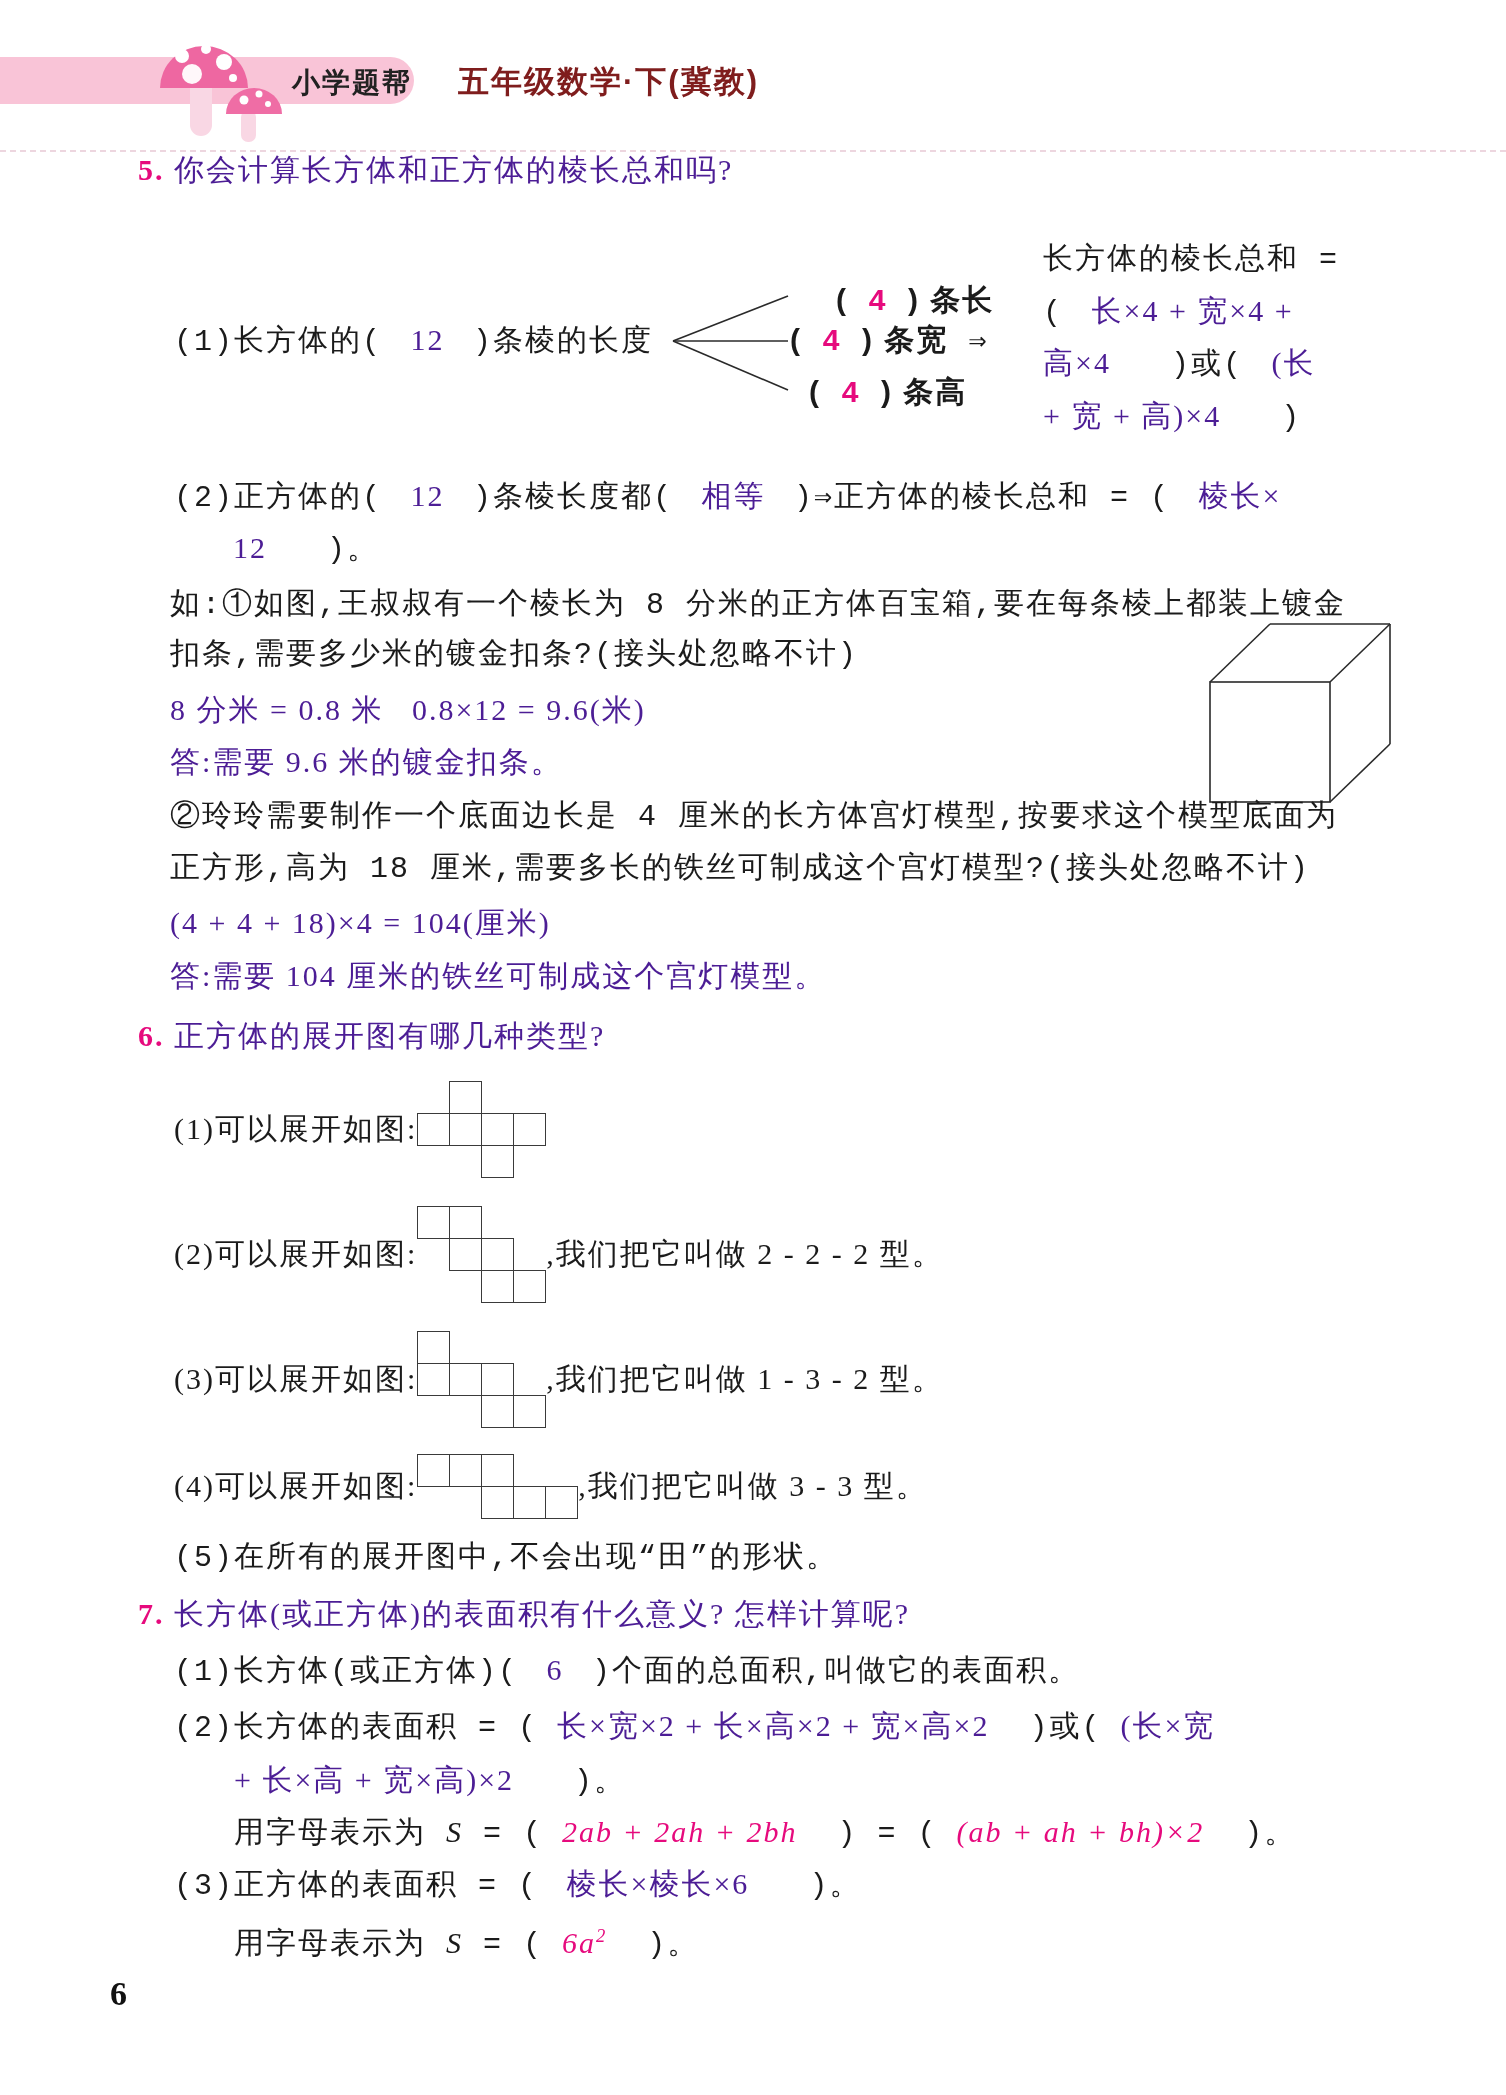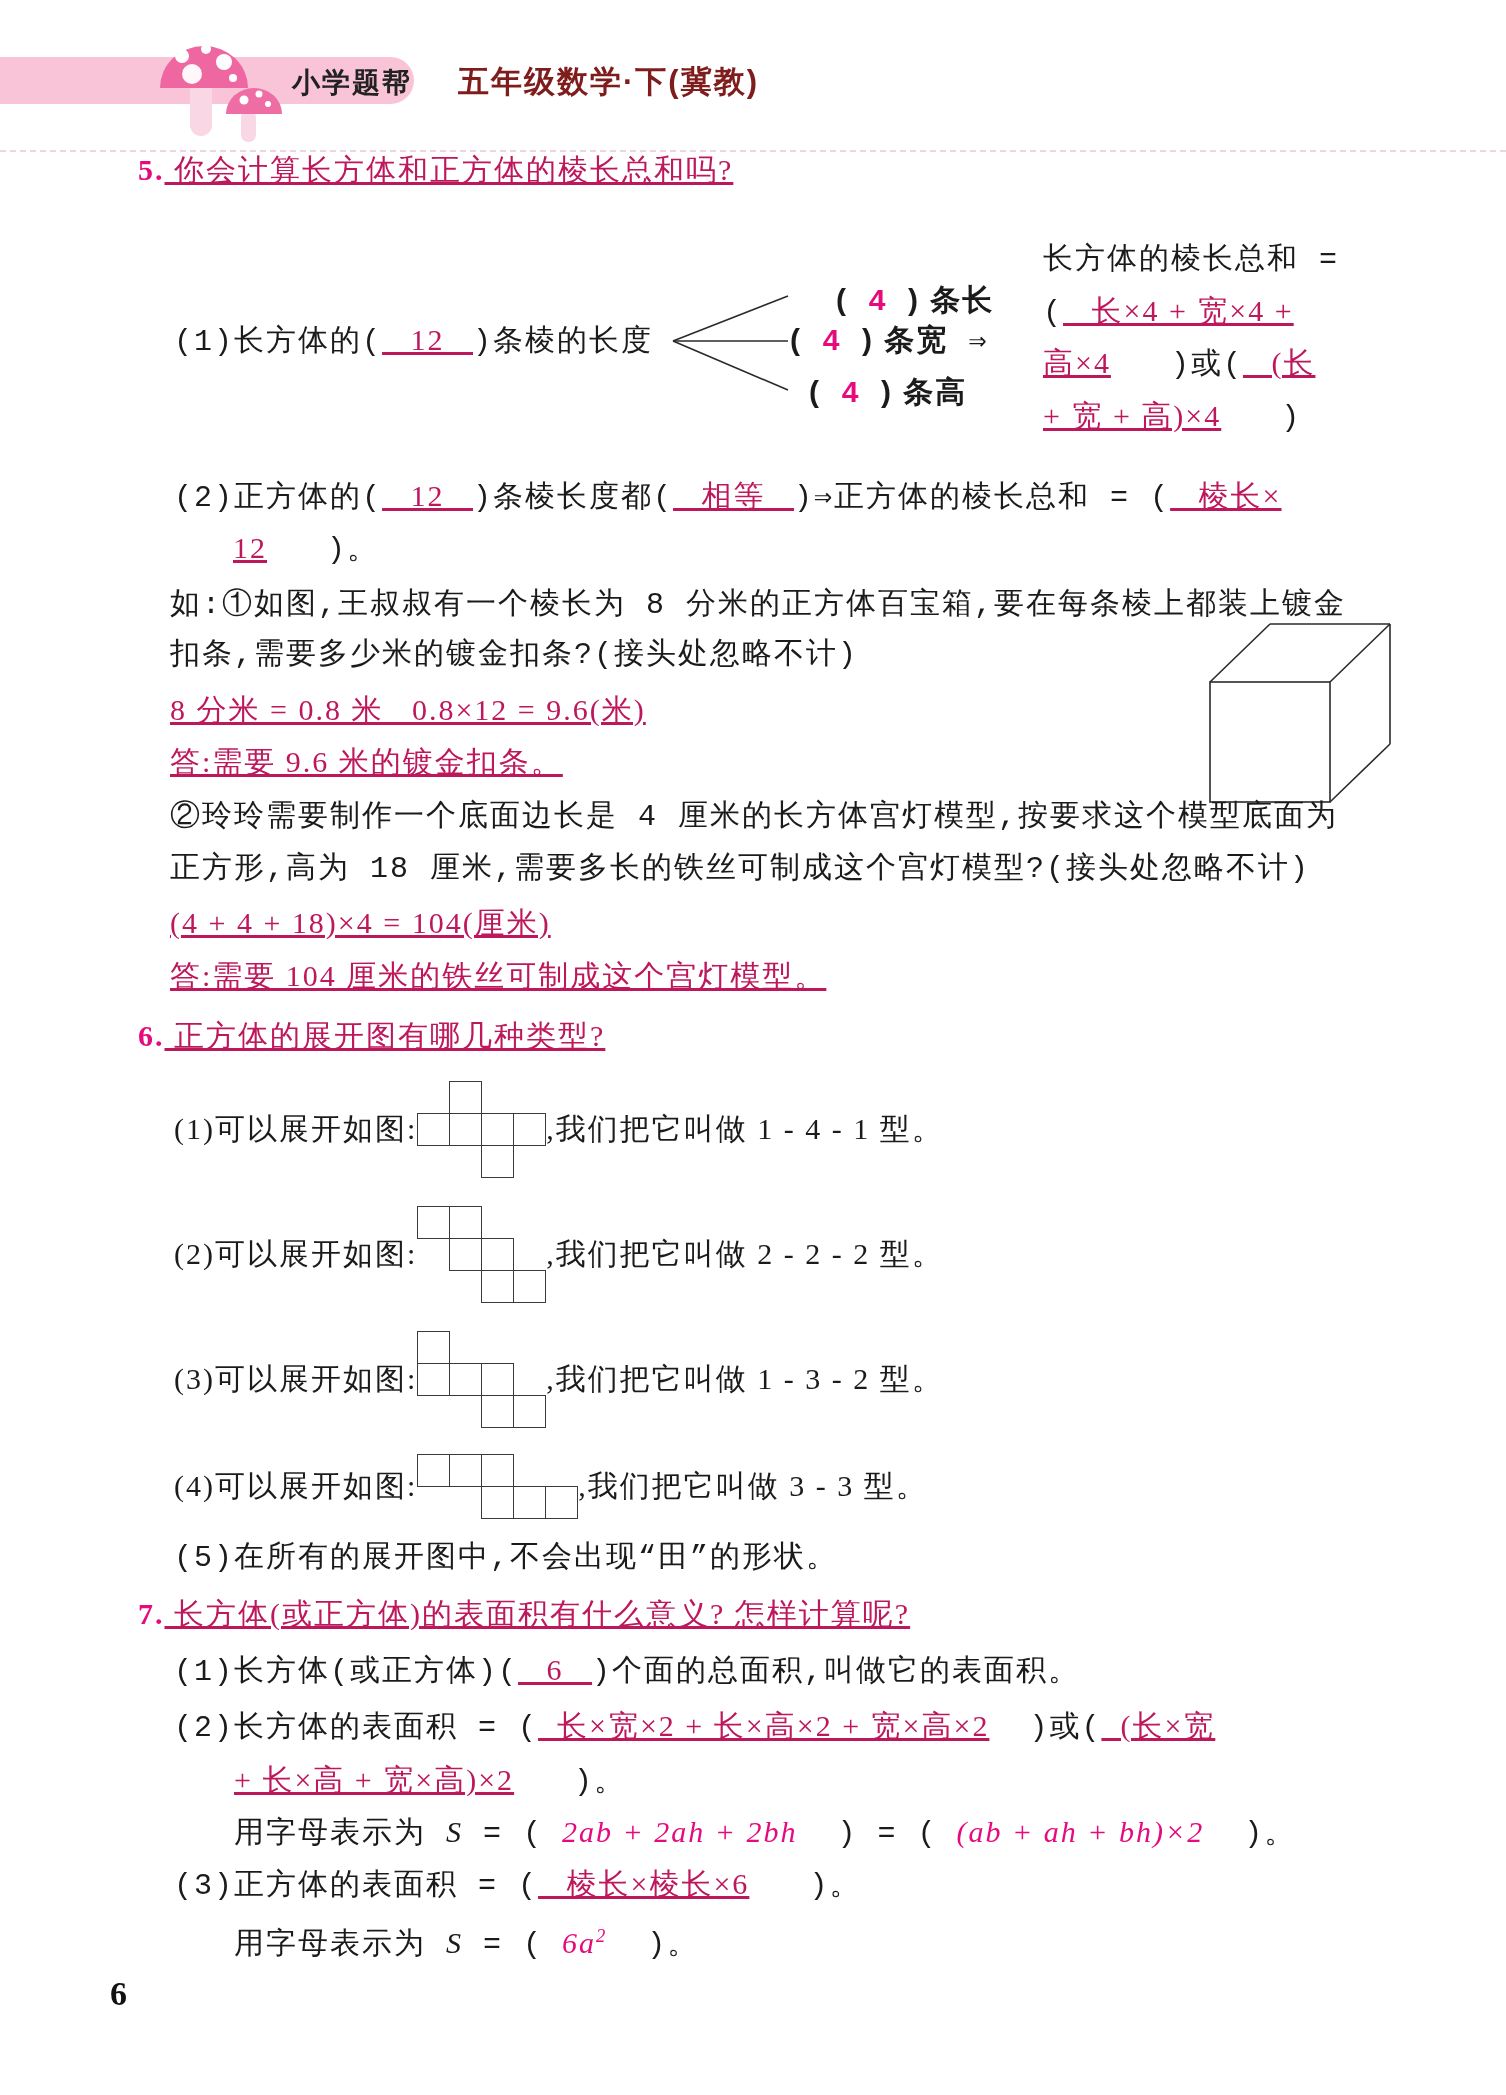--- a/index.html
+++ b/index.html
@@ -30,21 +30,21 @@
     position:absolute;left:0;top:150px;width:1506px;height:0;
     border-top:2px dashed #e9ccd8;opacity:.8;
   }
   .mushrooms{position:absolute;left:140px;top:28px;}
   
   .line{
     position:absolute;white-space:pre;
     font-size:30px;line-height:40px;letter-spacing:2px;color:#1b1b1b;
   }
   .s-b{color:#1b1b1b;font-family:Liberation Mono, monospace;}
-  .s-p{color:#be185d;text-decoration:underline;}
+  .s-p{color:#4c1d95;}
   .s-pb{color:#e60a7d;font-weight:700;}
   .s-hb{color:#1b1b1b;font-weight:700;font-family:"Liberation Sans","DejaVu Sans",sans-serif;}
   .s-hpb{color:#e60a7d;font-weight:700;font-family:"Liberation Sans","DejaVu Sans",sans-serif;}
   .s-bi{color:#1b1b1b;font-style:italic;}
   .s-pi{color:#e60a7d;font-style:italic;}
   .s-pisup{color:#e60a7d;font-style:italic;font-size:0.62em;vertical-align:super;}
   
   .fan-svg{position:absolute;left:630px;top:270px;}
   .cube-svg{position:absolute;left:1195px;top:612px;}
   
@@ -127,21 +127,20 @@
   <div class="line" style="left:170px;top:795px;"><span class="s-b">②玲玲需要制作一个底面边长是 4 厘米的长方体宫灯模型,按要求这个模型底面为</span></div>
   <div class="line" style="left:170px;top:847px;"><span class="s-b">正方形,高为 18 厘米,需要多长的铁丝可制成这个宫灯模型?(接头处忽略不计)</span></div>
   <div class="line" style="left:170px;top:903px;"><span class="s-p">(4 + 4 + 18)×4 = 104(厘米)</span></div>
   <div class="line" style="left:170px;top:956px;"><span class="s-p">答:需要 104 厘米的铁丝可制成这个宫灯模型。</span></div>
 
   <div class="line" style="left:138px;top:1016px;"><span class="s-pb">6.</span><span class="s-p"> 正方体的展开图有哪几种类型?</span></div>
 
   <div class="q6row" style="left:174px;top:1080px;height:98px;">
     <span>(1)可以展开如图:</span>
     <div class="net" style="width: 129px; height: 97px;"><div class="cell" style="left: 32px; top: 0px;"></div><div class="cell" style="left: 0px; top: 32px;"></div><div class="cell" style="left: 32px; top: 32px;"></div><div class="cell" style="left: 64px; top: 32px;"></div><div class="cell" style="left: 96px; top: 32px;"></div><div class="cell" style="left: 64px; top: 64px;"></div></div>
-    <span>,我们把它叫做 1 - 4 - 1 型。</span>
   </div>
 
   <div class="q6row" style="left:174px;top:1205px;height:98px;">
     <span>(2)可以展开如图:</span>
     <div class="net" style="width: 129px; height: 97px;"><div class="cell" style="left: 0px; top: 0px;"></div><div class="cell" style="left: 32px; top: 0px;"></div><div class="cell" style="left: 32px; top: 32px;"></div><div class="cell" style="left: 64px; top: 32px;"></div><div class="cell" style="left: 64px; top: 64px;"></div><div class="cell" style="left: 96px; top: 64px;"></div></div>
     <span>,我们把它叫做 2 - 2 - 2 型。</span>
   </div>
 
   <div class="q6row" style="left:174px;top:1330px;height:98px;">
     <span>(3)可以展开如图:</span>

